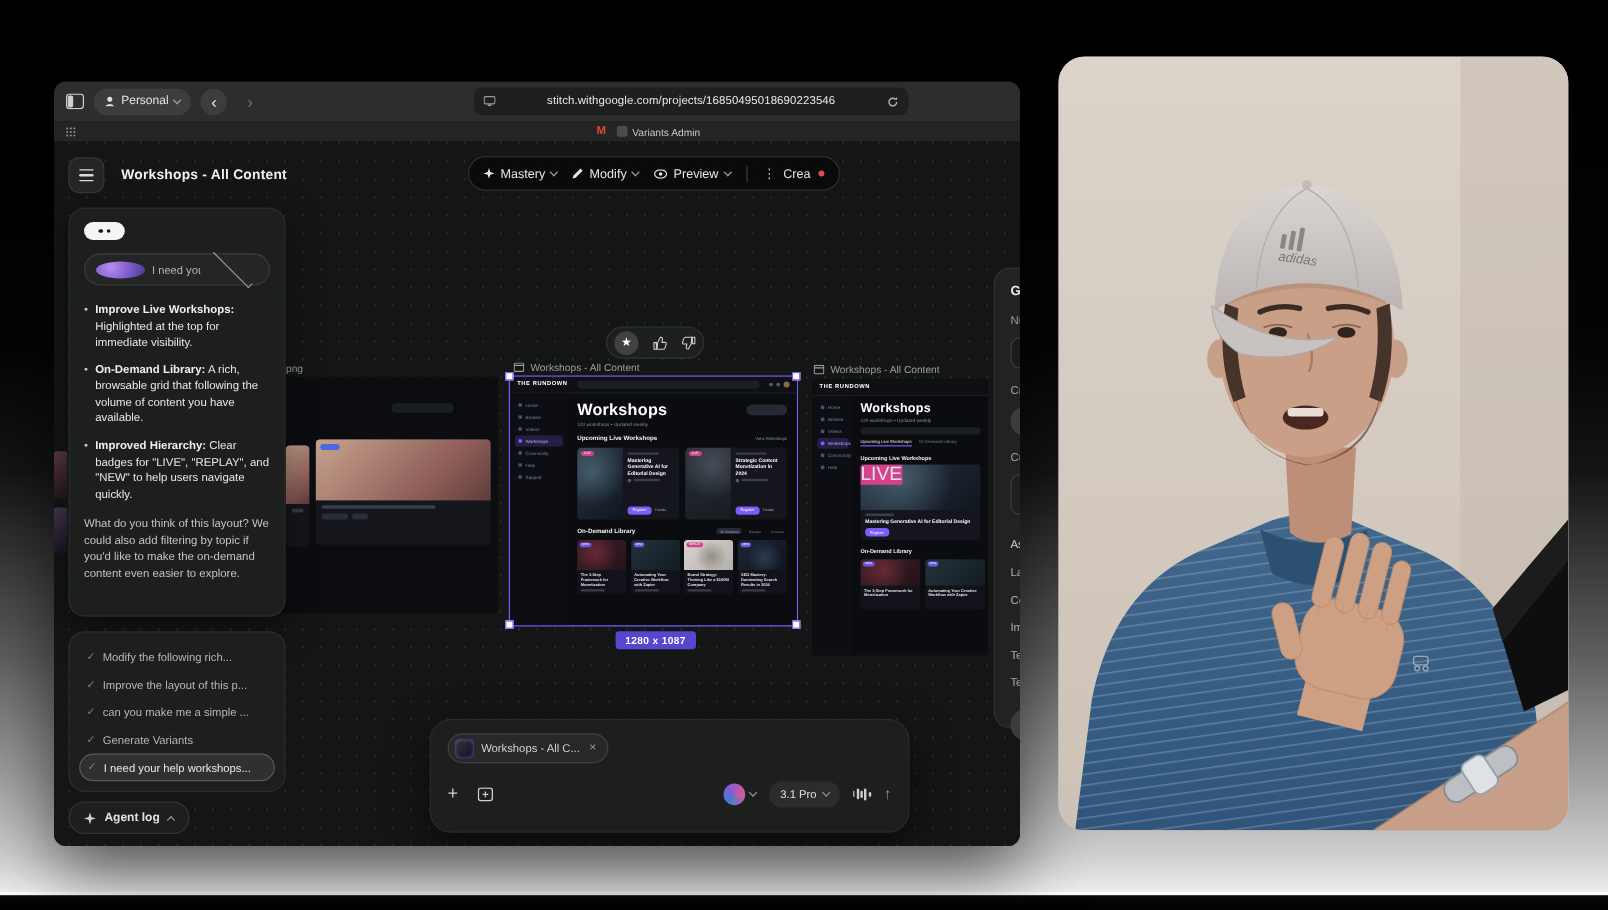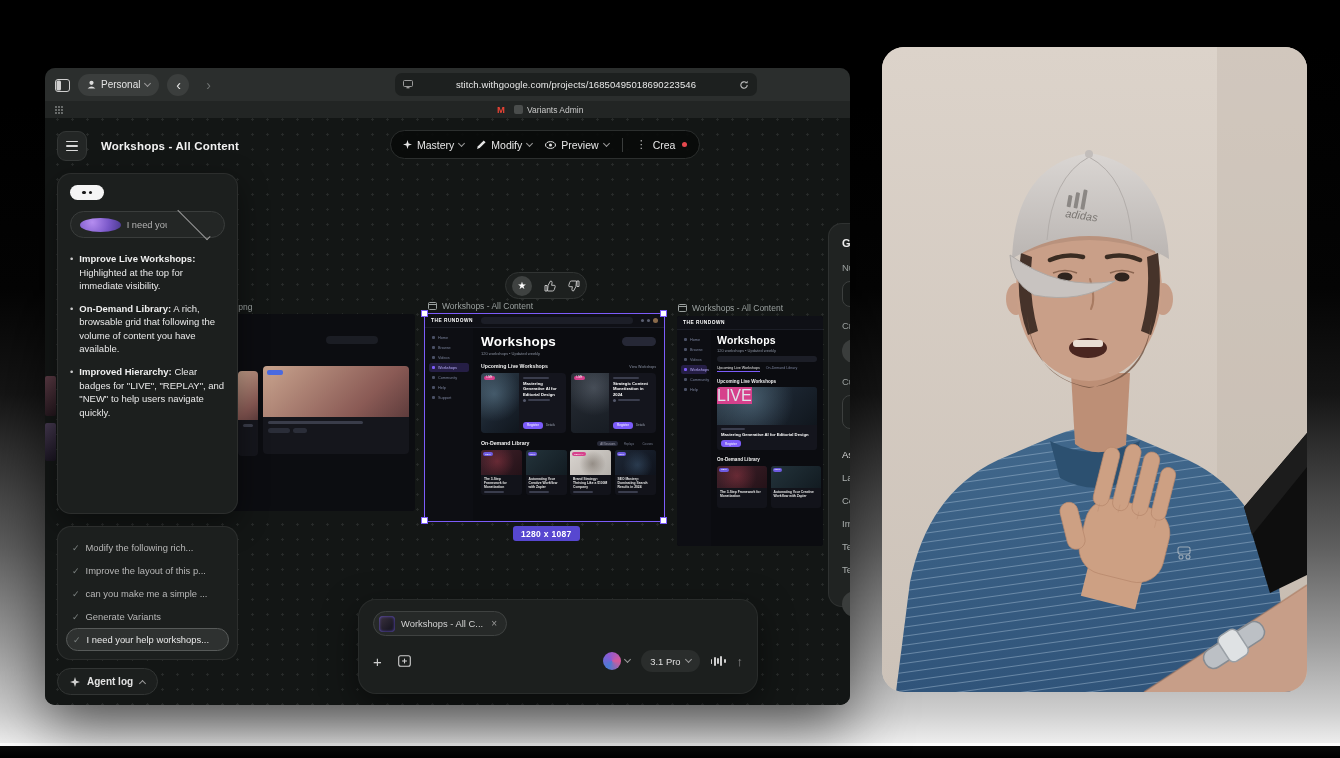--- a/index.html
+++ b/index.html
@@ -572,20 +572,21 @@
             </div>
           <div class="bullet">
               <span>•</span>
             <span class="bd"><b>On-Demand Library:</b> <span>A rich, browsable grid that following the volume of content you have available.</span></span>
             </div>
           <div class="bullet">
               <span>•</span>
             <span class="bd"><b>Improved Hierarchy:</b> <span>Clear badges for "LIVE", "REPLAY", and "NEW" to help users navigate quickly.</span></span>
             </div>
         </div>
+        <div class="closing">What do you think of this layout? We could also add filtering by topic if you'd like to make the on-demand content even easier to explore.</div>
       </div>
 
       <div class="history">
         <div class="hrow">
             <span class="ck">✓</span>
             <span>Modify the following rich...</span>
           </div>
         <div class="hrow">
             <span class="ck">✓</span>
             <span>Improve the layout of this p...</span>

